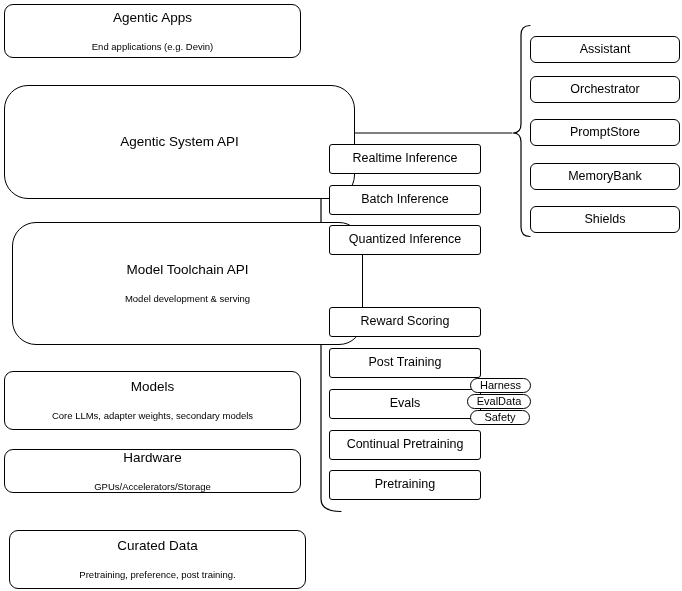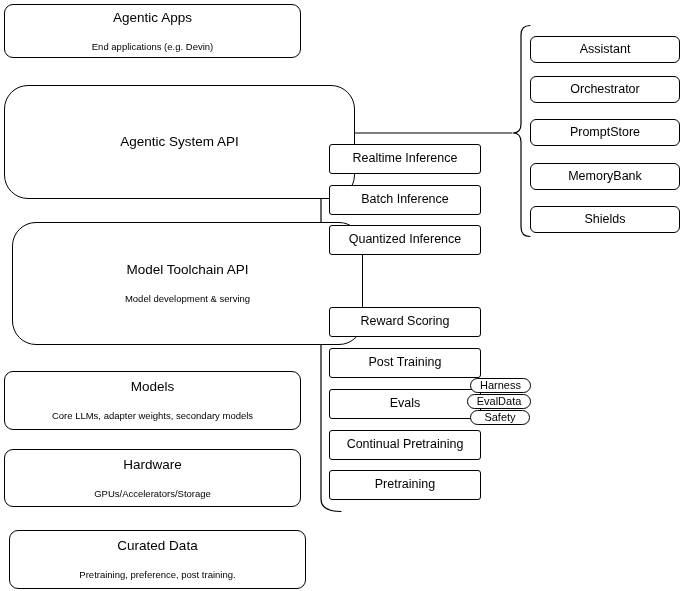--- a/index.html
+++ b/index.html
@@ -102,21 +102,21 @@
   <div class="node rounded-lg" style="left:12px; top:222px; width:351px; height:123px">
     <div class="node-title">Model Toolchain API</div>
     <div class="node-sub">Model development &amp; serving</div>
   </div>
 
   <div class="node rounded-sm" style="left:4px; top:371px; width:297px; height:59px">
     <div class="node-title">Models</div>
     <div class="node-sub">Core LLMs, adapter weights, secondary models</div>
   </div>
 
-  <div class="node rounded-sm" style="left:4px; top:449px; width:297px; height:58px">
+  <div class="node rounded-sm" style="left:4px; top:449px; width:297px; height:44px">
     <div class="node-title">Hardware</div>
     <div class="node-sub">GPUs/Accelerators/Storage</div>
   </div>
 
   <div class="node rounded-sm" style="left:9px; top:530px; width:297px; height:59px">
     <div class="node-title">Curated Data</div>
     <div class="node-sub">Pretraining, preference, post training.</div>
   </div>
 
   <div class="node small-node mid-node" style="top:144px">

